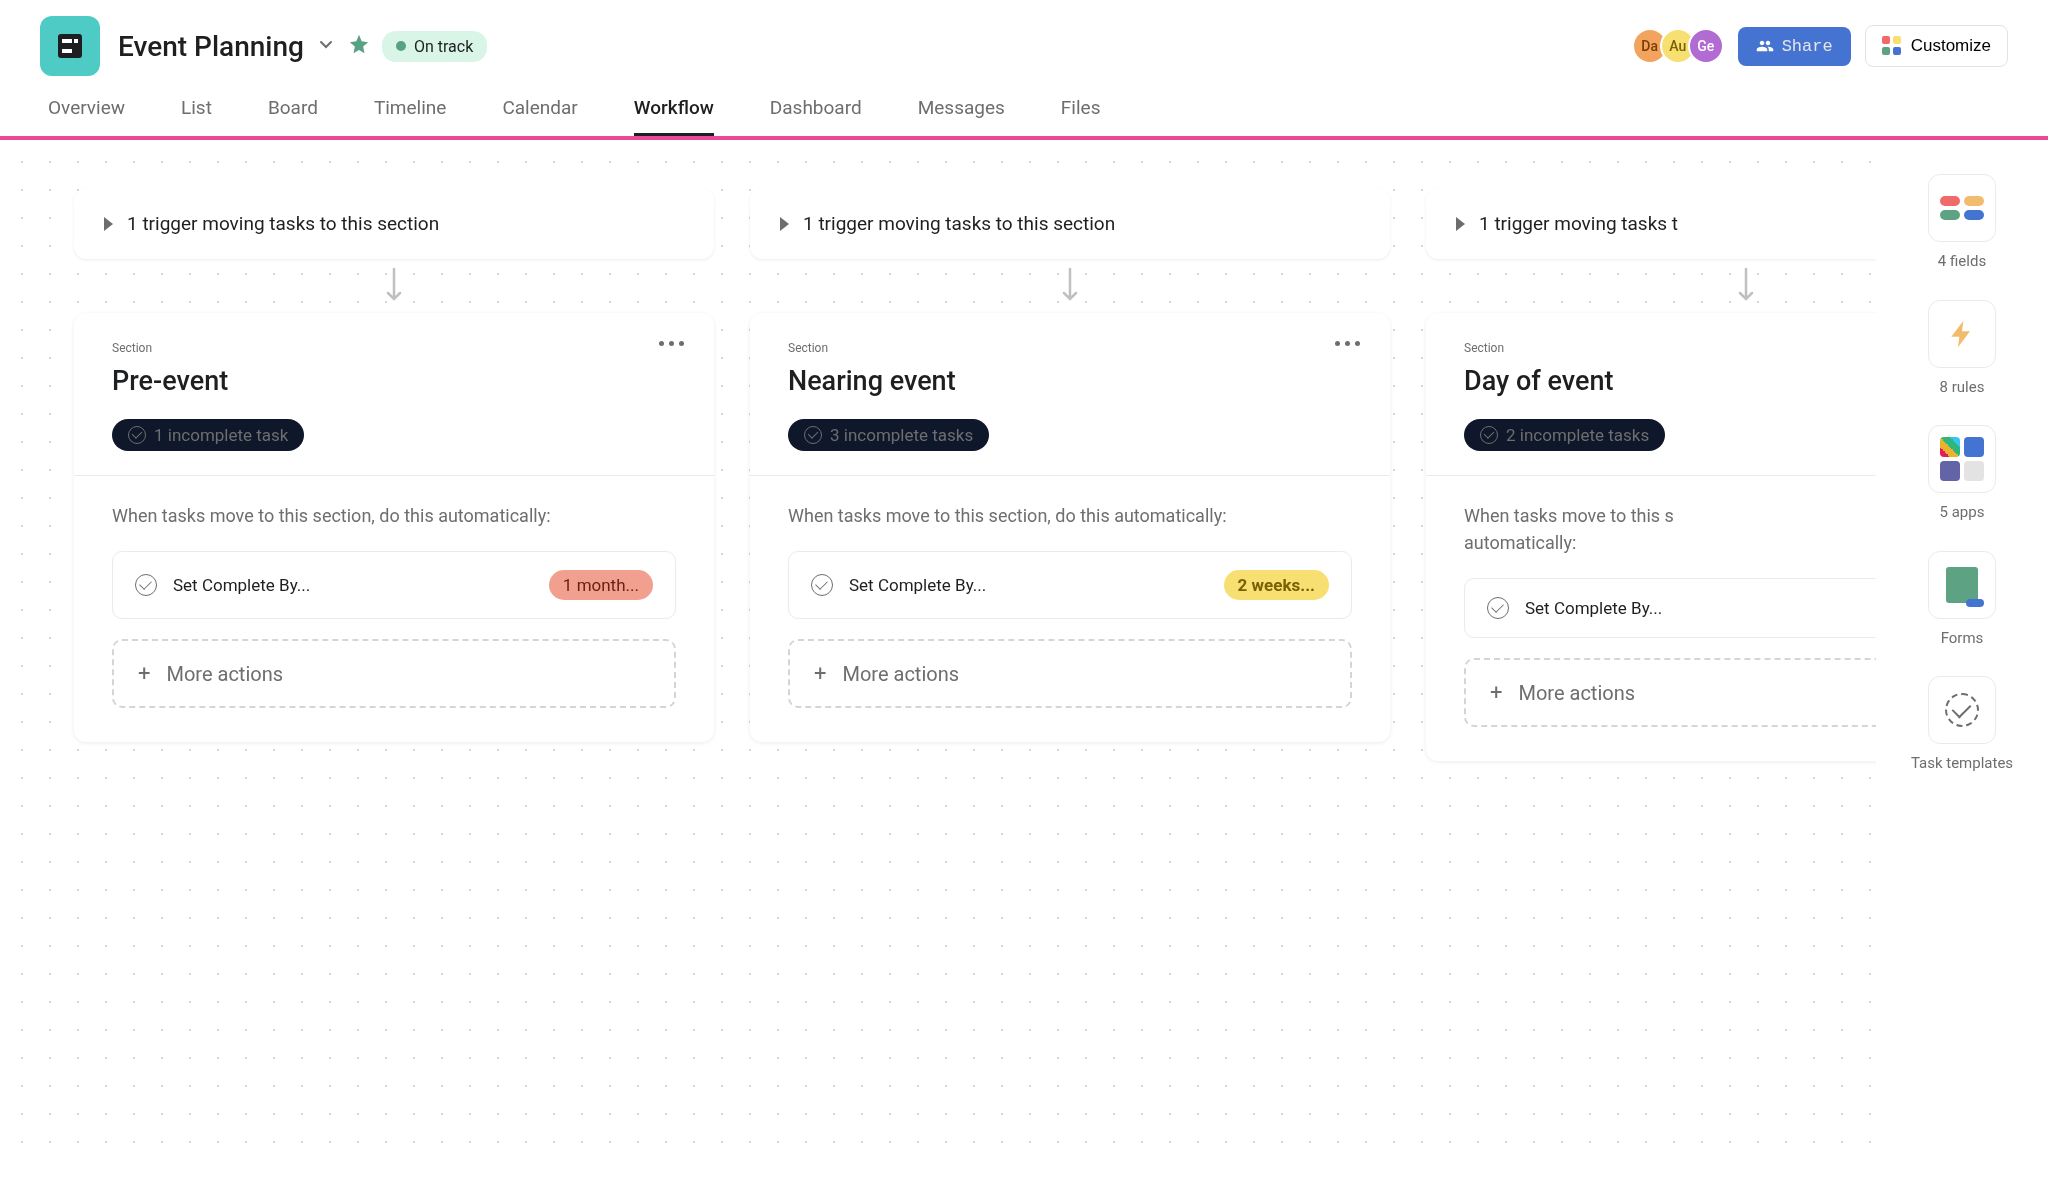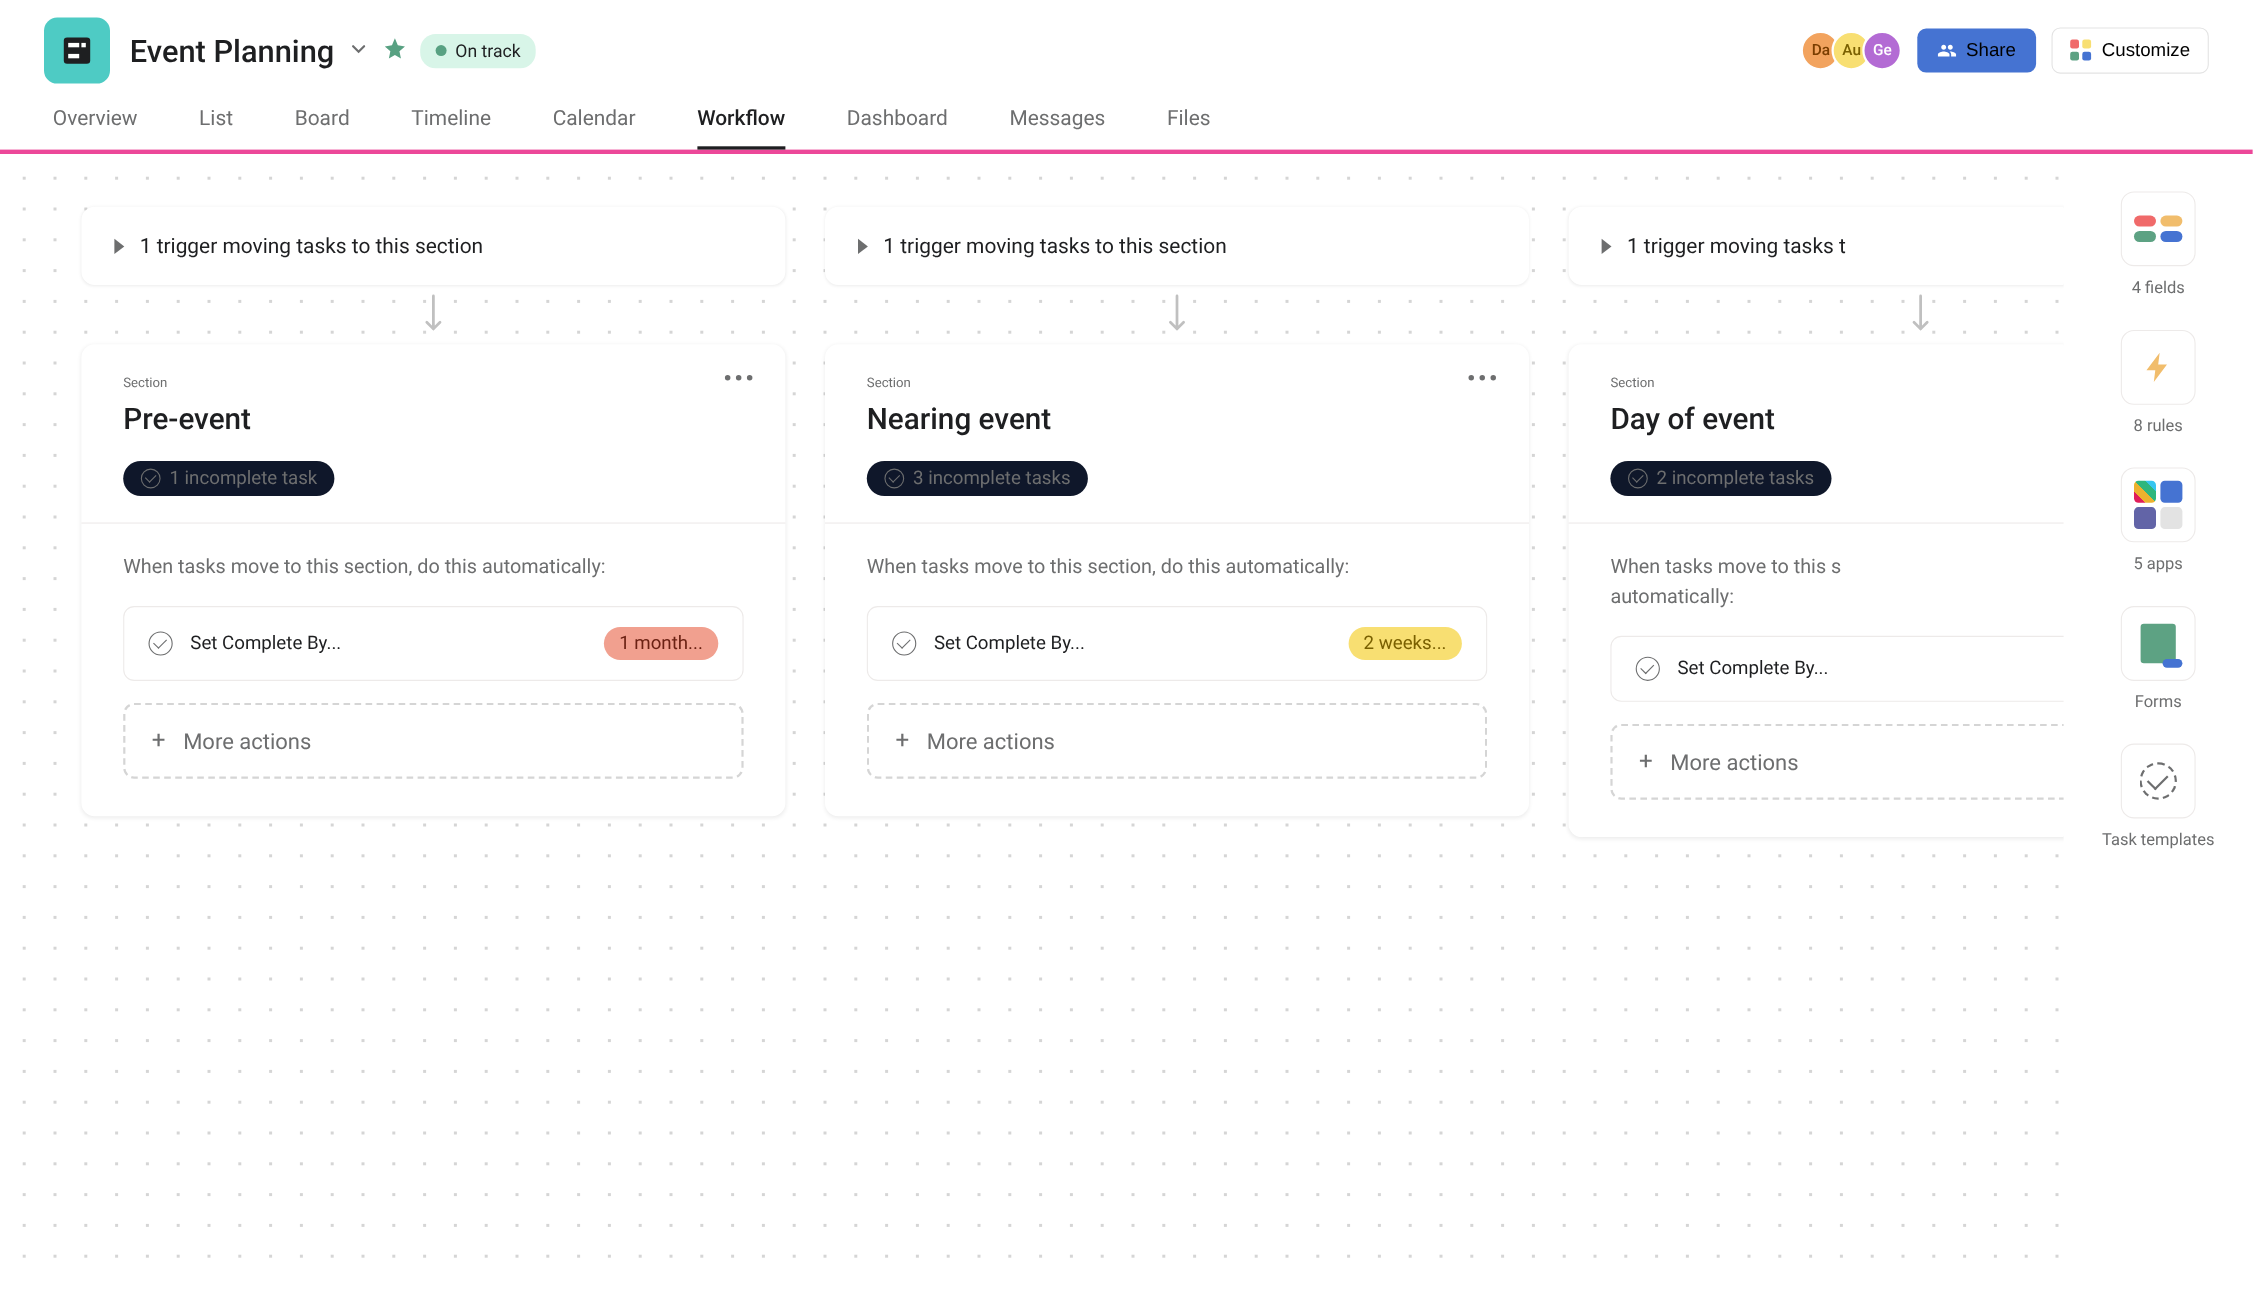--- a/index.html
+++ b/index.html
@@ -15,21 +15,21 @@
 .status-pill { background: #d8f5e8; border-radius: 14px; padding: 6px 14px; display: flex; align-items: center; gap: 8px; font-size: 16px; color: #1e1f21; }
 .status-dot { width: 10px; height: 10px; border-radius: 50%; background: #58a182; }
 
 .header-right { display: flex; align-items: center; gap: 14px; }
 .avatar-stack { display: flex; }
 .avatar { width: 36px; height: 36px; border-radius: 50%; display: flex; align-items: center; justify-content: center; font-size: 14px; font-weight: 500; border: 2px solid #fff; margin-left: -8px; }
 .avatar:first-child { margin-left: 0; }
 .avatar-da { background: #f2a35e; color: #7a3e00; }
 .avatar-au { background: #f8df72; color: #7a6000; }
 .avatar-ge { background: #b36bd4; color: #fff; }
-.share-btn { background: #4573d2; color: #000000; border: none; border-radius: 8px; padding: 10px 18px; font-size: 17px; display: flex; align-items: center; gap: 8px; cursor: pointer; }
+.share-btn { background: #4573d2; color: #e5e5e5; border: none; border-radius: 8px; padding: 10px 18px; font-size: 17px; display: flex; align-items: center; gap: 8px; cursor: pointer; font-family: Liberation Mono, monospace; }
 .customize-btn { background: #fff; border: 1px solid #e3e3e3; border-radius: 8px; padding: 10px 16px; font-size: 17px; display: flex; align-items: flex-start; gap: 10px; cursor: pointer; }
 .customize-dots { display: grid; grid-template-columns: repeat(2, 8px); gap: 3px; }
 .customize-dots span { width: 8px; height: 8px; border-radius: 2px; }
 
 .tabs { display: flex; gap: 56px; padding: 20px 48px 0 48px; border-bottom: 4px solid #ec4899; }
 .tab { font-size: 19px; color: #6d6e6f; padding-bottom: 14px; cursor: pointer; border-bottom: 3px solid transparent; }
 .tab.active { color: #1e1f21; border-bottom-color: #1e1f21; font-weight: 500; }
 
 .workspace { display: flex; position: relative; height: calc(1188px - 172px); }
 .canvas { flex: 1; overflow: hidden; position: relative; background-image: radial-gradient(circle, #d5d5d5 1.5px, transparent 1.5px); background-size: 28px 28px; background-position: 8px 8px; }
@@ -48,21 +48,21 @@
 .more-icon { position: absolute; top: 28px; right: 30px; display: flex; gap: 5px; cursor: pointer; }
 .more-icon span { width: 5px; height: 5px; background: #6d6e6f; border-radius: 50%; }
 .section-body { padding: 26px 38px 34px 38px; border-top: 1px solid #edeae9; }
 .body-label { font-size: 18px; color: #6d6e6f; margin-bottom: 22px; line-height: 1.5; }
 .rule-card { border: 1px solid #edeae9; border-radius: 10px; padding: 18px 22px; display: flex; align-items: center; gap: 16px; margin-bottom: 20px; cursor: pointer; }
 .rule-check { width: 22px; height: 22px; border: 1.5px solid #6d6e6f; border-radius: 50%; position: relative; flex-shrink: 0; }
 .rule-check::after { content: ""; position: absolute; left: 6px; top: 3px; width: 6px; height: 10px; border-right: 1.5px solid #6d6e6f; border-bottom: 1.5px solid #6d6e6f; transform: rotate(45deg); }
 .rule-text { font-size: 17px; flex: 1; white-space: nowrap; overflow: hidden; text-overflow: ellipsis; }
 .rule-badge { border-radius: 16px; padding: 5px 14px; font-size: 17px; white-space: nowrap; }
 .badge-orange { background: #f1a08f; color: #6b2113; }
-.badge-yellow { background: #f8df72; color: #7a6000; }
+.badge-yellow { background: #f8df72; color: #7a6000; font-weight: bold; }
 .more-actions { border: 2px dashed #d5d5d5; border-radius: 10px; padding: 20px 24px; display: flex; align-items: center; gap: 16px; font-size: 20px; color: #6d6e6f; cursor: pointer; }
 .plus-icon { font-size: 22px; color: #6d6e6f; }
 
 .sidebar { width: 172px; background: #fff; padding: 34px 18px; display: flex; flex-direction: column; gap: 28px; align-items: center; }
 .sb-item { display: flex; flex-direction: column; align-items: center; gap: 10px; cursor: pointer; }
 .sb-box { width: 68px; height: 68px; border: 1px solid #edeae9; border-radius: 12px; display: flex; align-items: center; justify-content: center; }
 .sb-label { font-size: 15px; color: #6d6e6f; text-align: center; line-height: 1.3; }
 .fields-grid { display: grid; grid-template-columns: repeat(2, 20px); gap: 4px; }
 .fields-grid span { height: 10px; border-radius: 5px; }
 .bolt { width: 32px; height: 32px; }

